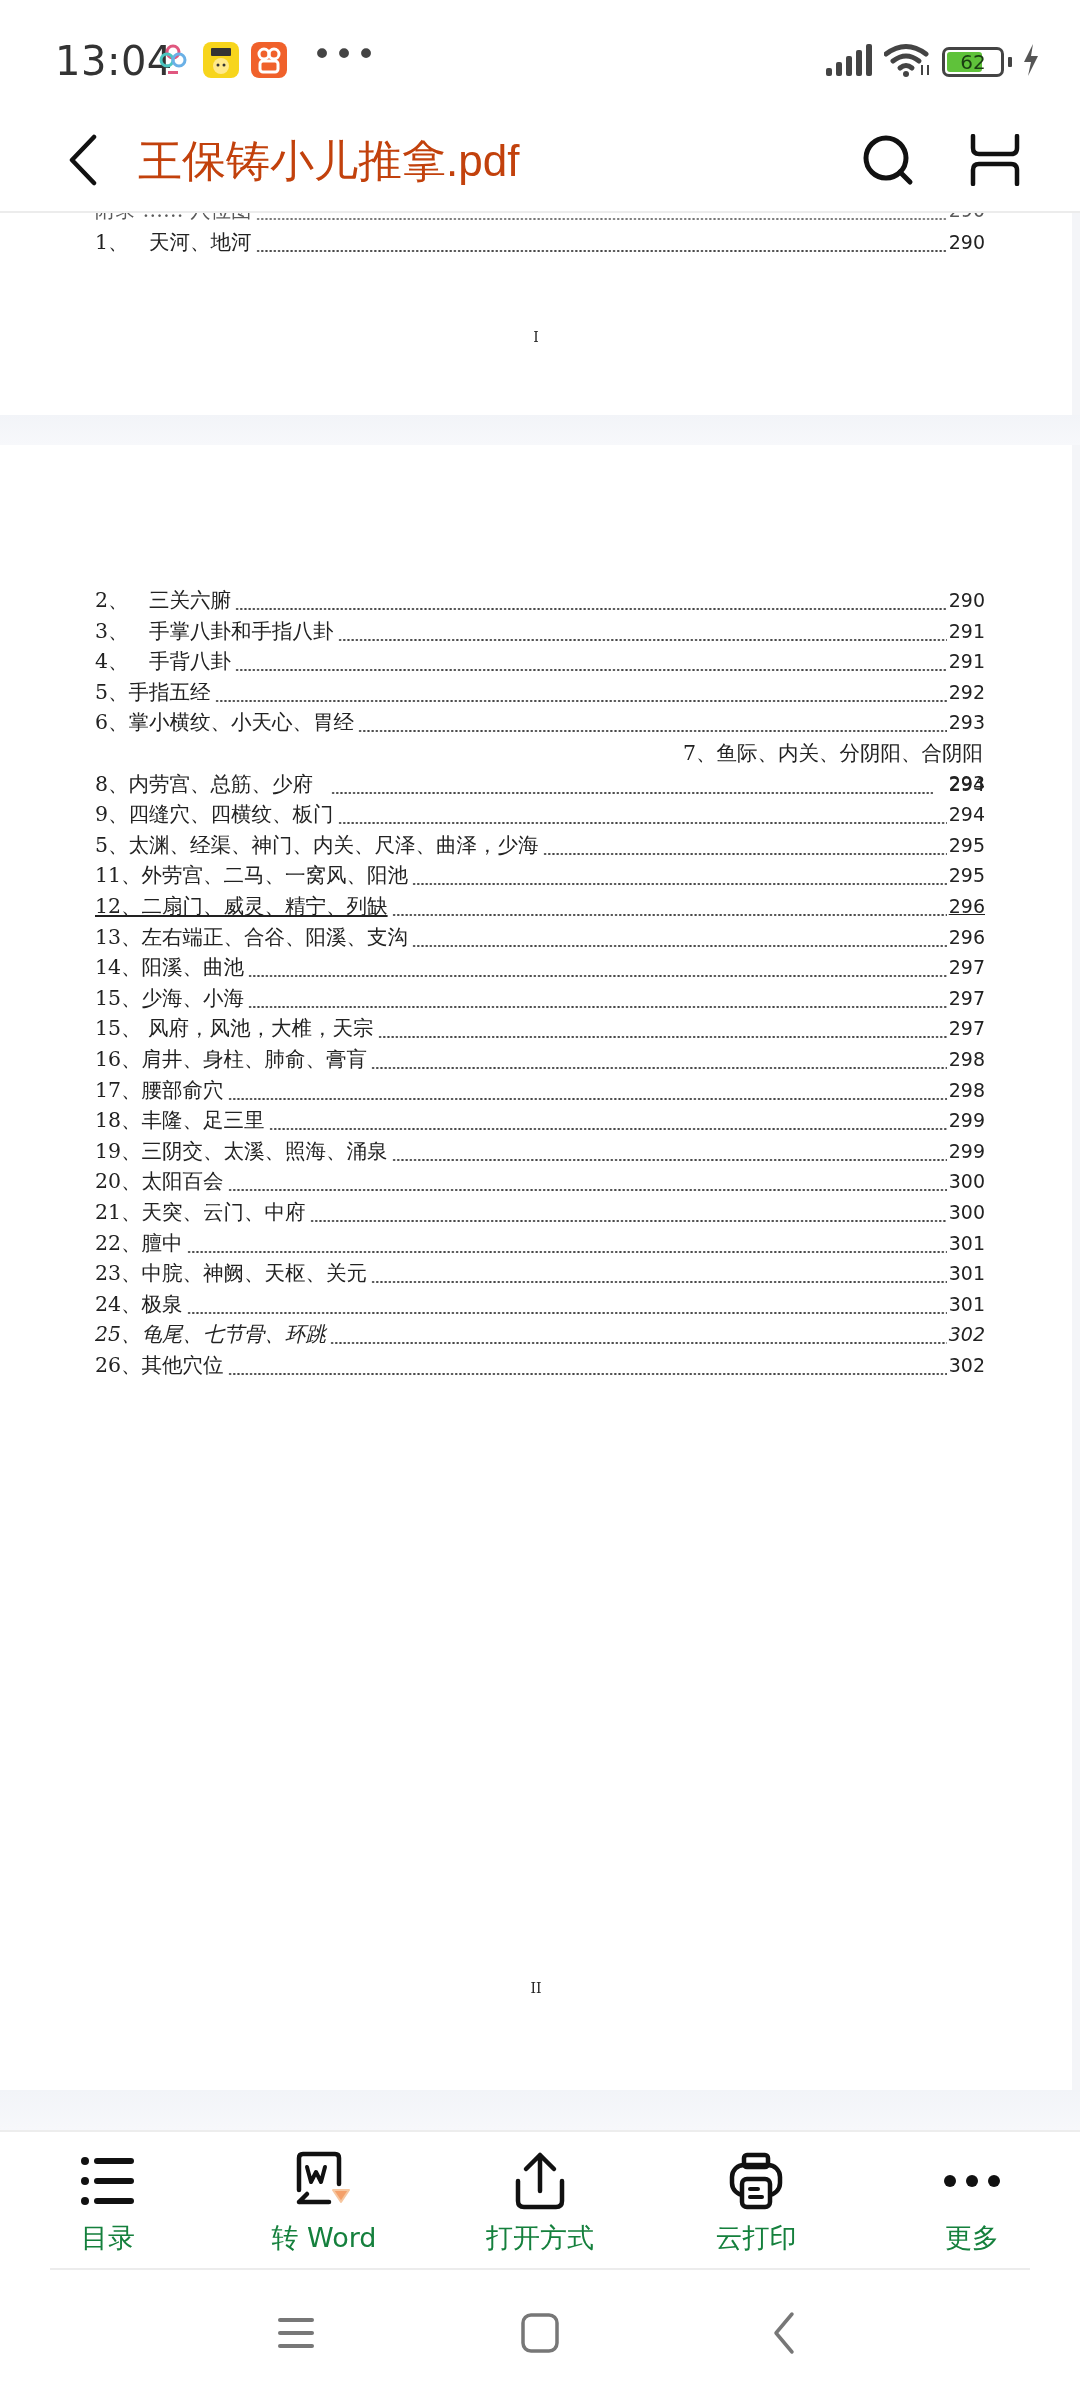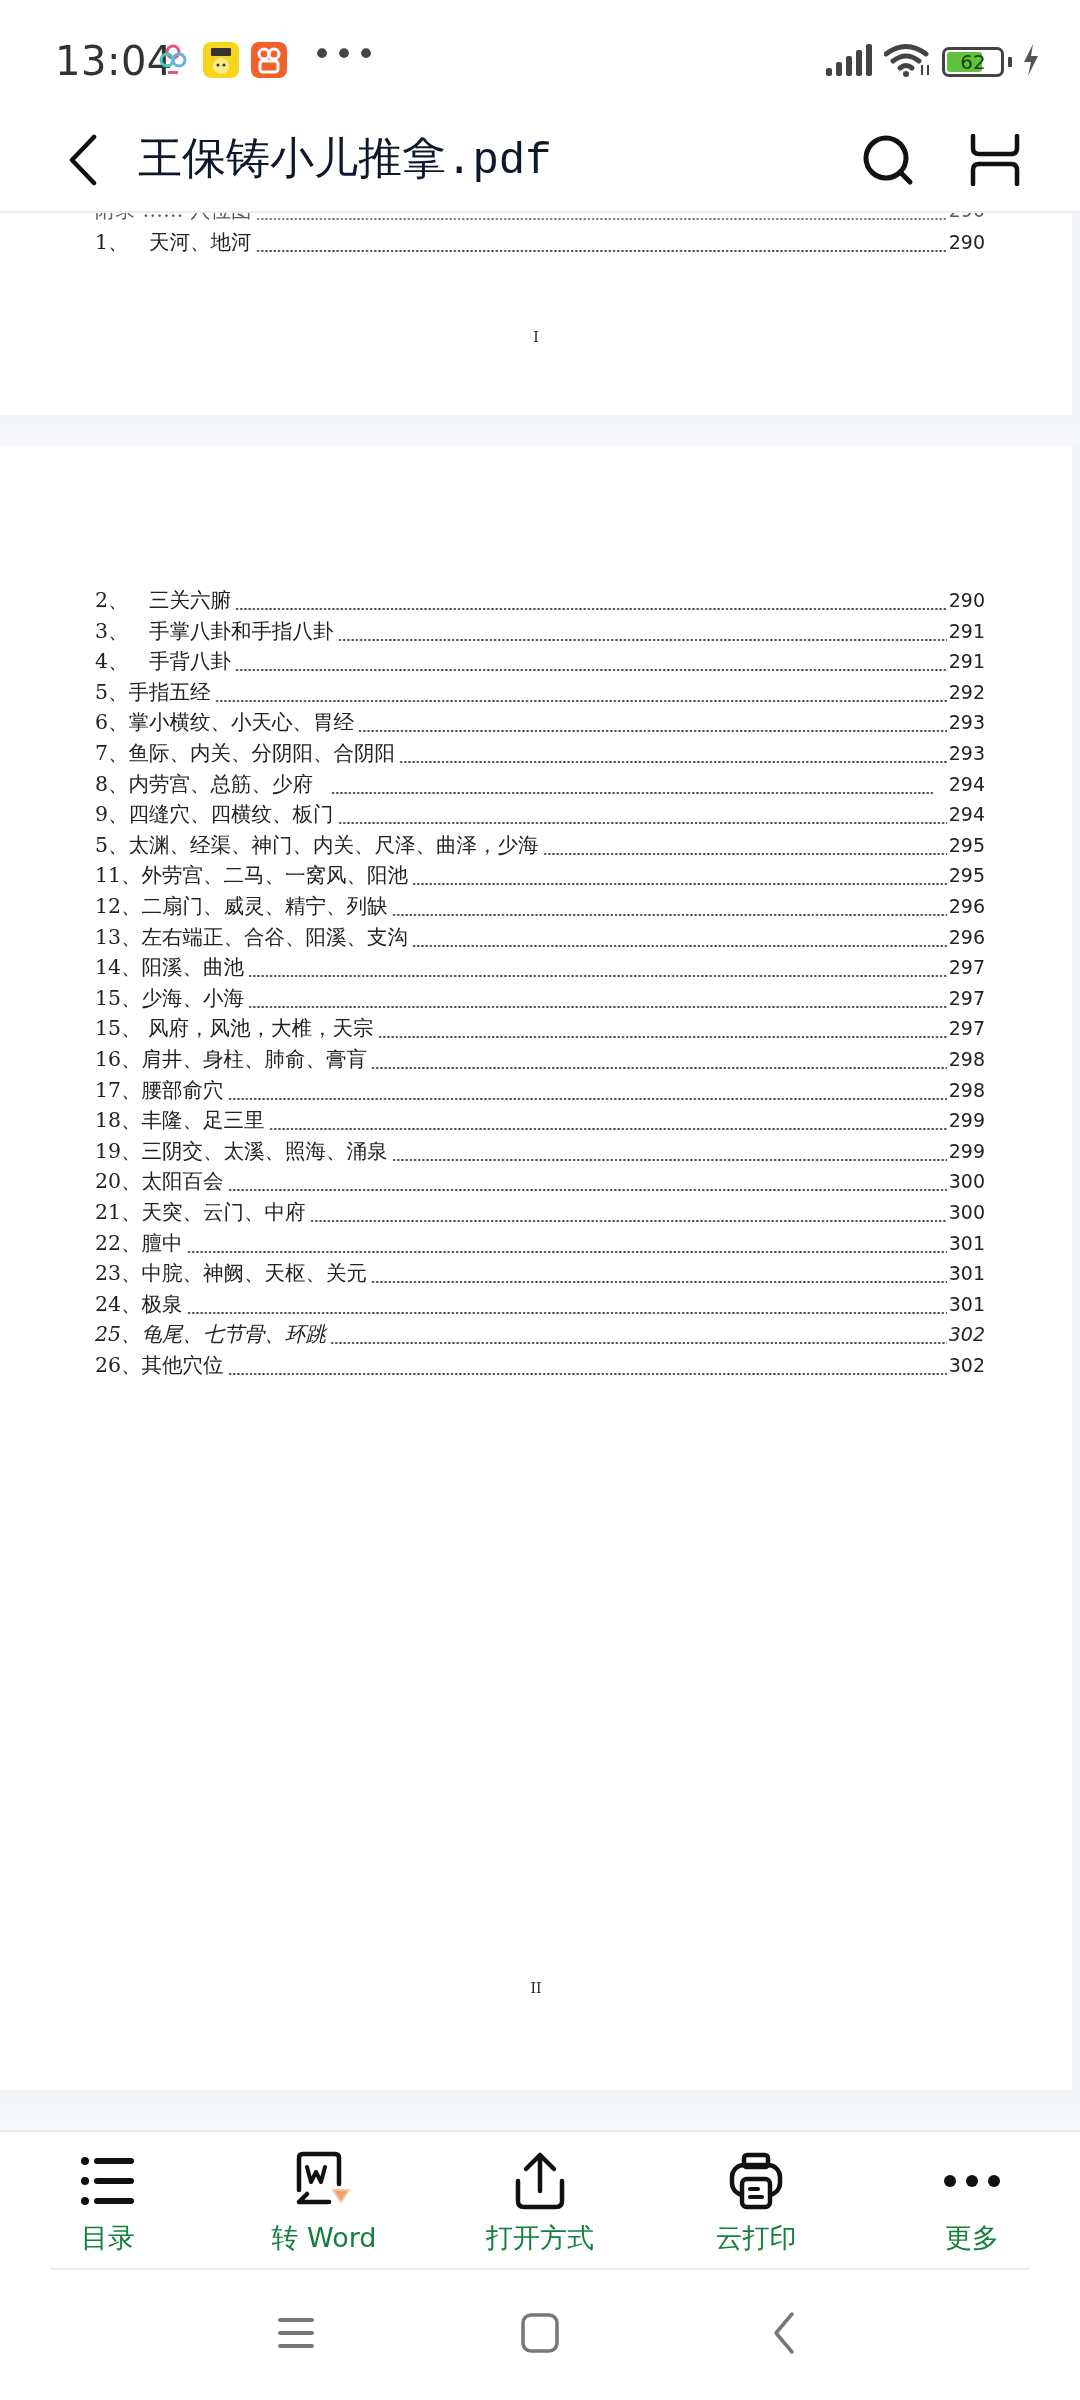--- a/index.html
+++ b/index.html
@@ -16,21 +16,21 @@
     .sb-dots { position: absolute; left: 312px; top: 34px; font-size: 34px; color: #444; letter-spacing: 2px; }
     .sb-right { position: absolute; right: 40px; top: 44px; height: 36px; display: flex; align-items: center; gap: 10px; }
     .battery { position: relative; width: 62px; height: 30px; border: 3px solid #444; border-radius: 7px; display: flex; align-items: center; }
     .battery-fill { position: absolute; left: 2px; top: 2px; bottom: 2px; width: 62%; background: #5fc23a; border-radius: 3px; }
     .battery-text { position: relative; width: 100%; text-align: center; font-size: 20px; color: #1a3d12; font-family: "DejaVu Sans", sans-serif; }
     .battery-tip { width: 4px; height: 10px; background: #444; border-radius: 1px; margin-left: -6px; }
 
     
     .header { position: absolute; left: 0; top: 115px; width: 1080px; height: 98px; background: #fff; border-bottom: 2px solid #ececec; }
     .hdr-back { position: absolute; left: 56px; top: 15px; width: 54px; height: 64px; display: flex; align-items: center; justify-content: center; cursor: pointer; }
-    .hdr-title { position: absolute; left: 138px; top: 14px; font-size: 44px; color: #0f172a; line-height: 64px; font-family: Liberation Mono, monospace; }
+    .hdr-title { position: absolute; left: 138px; top: 14px; font-size: 44px; color: #c2410c; line-height: 64px; font-family: Liberation Sans, sans-serif; }
     .hdr-search { position: absolute; left: 855px; top: 14px; width: 66px; height: 66px; display: flex; align-items: center; justify-content: center; cursor: pointer; }
     .hdr-split { position: absolute; left: 962px; top: 14px; width: 66px; height: 66px; display: flex; align-items: center; justify-content: center; cursor: pointer; }
 
     
     .viewport { position: absolute; left: 0; top: 213px; width: 1080px; height: 1917px; background: #f4f5f8; overflow: hidden; }
     .page { position: absolute; left: 0; width: 1072px; background: #ffffff; }
     .page1 { top: -80px; height: 282px; }
     .page2 { top: 232px; height: 1645px; }
     .page-gap { position: absolute; left: 0; width: 1080px; background: linear-gradient(#f2f4f8, #f7f8fb); }
 
@@ -179,21 +179,21 @@
     <div class="toc-row" style="top: 231.8px;">
         <span class="toc-label">5、手指五经</span>
         <span class="toc-leader"></span>
         <span class="toc-page">292</span>
       </div>
     <div class="toc-row" style="top: 262.4px;">
         <span class="toc-label">6、掌小横纹、小天心、胃经</span>
         <span class="toc-leader"></span>
         <span class="toc-page">293</span>
       </div>
-    <div class="toc-row" style="top: 293px;">
+    <div class="toc-row" style="top: 293px; flex-direction: column;">
         <span class="toc-label">7、鱼际、内关、分阴阳、合阴阳</span>
         <span class="toc-leader"></span>
         <span class="toc-page">293</span>
       </div>
     <div class="toc-row" style="top: 323.6px; gap: 14px;">
         <span class="toc-label">8、内劳宫、总筋、少府</span>
         <span class="toc-leader"></span>
         <span class="toc-page">294</span>
       </div>
     <div class="toc-row" style="top: 354.2px;">
@@ -204,21 +204,21 @@
     <div class="toc-row" style="top: 384.8px;">
         <span class="toc-label">5、太渊、经渠、神门、内关、尺泽、曲泽，少海</span>
         <span class="toc-leader"></span>
         <span class="toc-page">295</span>
       </div>
     <div class="toc-row" style="top: 415.4px;">
         <span class="toc-label">11、外劳宫、二马、一窝风、阳池</span>
         <span class="toc-leader"></span>
         <span class="toc-page">295</span>
       </div>
-    <div class="toc-row" style="top: 446px;">
+    <div class="toc-row" style="top: 446px; text-decoration: underline;">
         <span class="toc-label">12、二扇门、威灵、精宁、列缺</span>
         <span class="toc-leader"></span>
         <span class="toc-page">296</span>
       </div>
     <div class="toc-row" style="top: 476.6px;">
         <span class="toc-label">13、左右端正、合谷、阳溪、支沟</span>
         <span class="toc-leader"></span>
         <span class="toc-page">296</span>
       </div>
     <div class="toc-row" style="top: 507.2px;">

